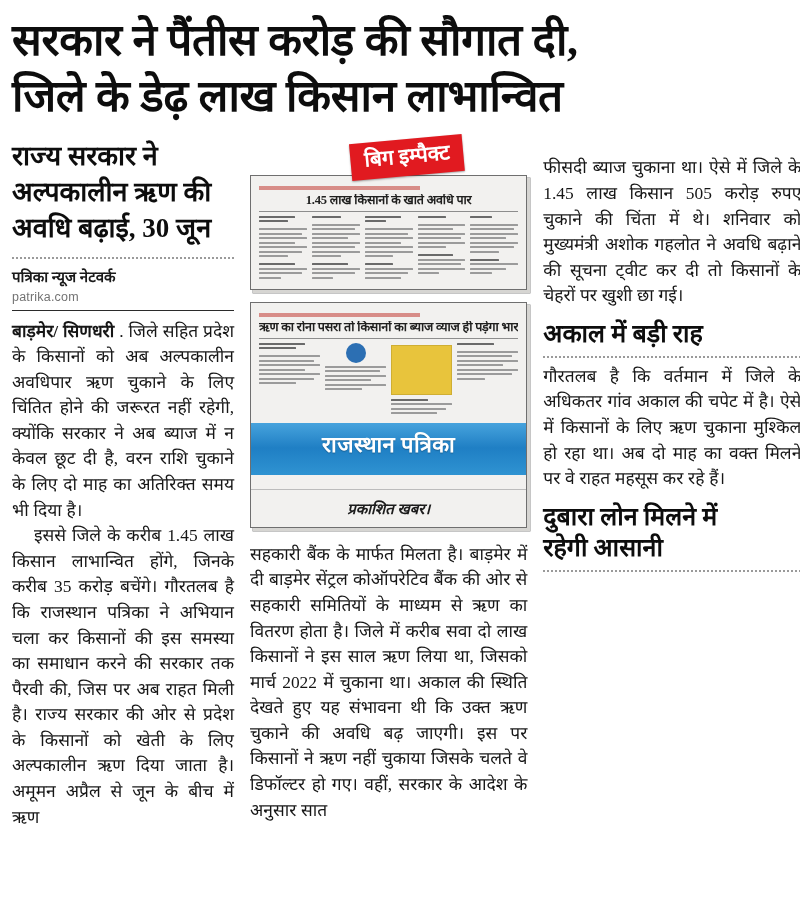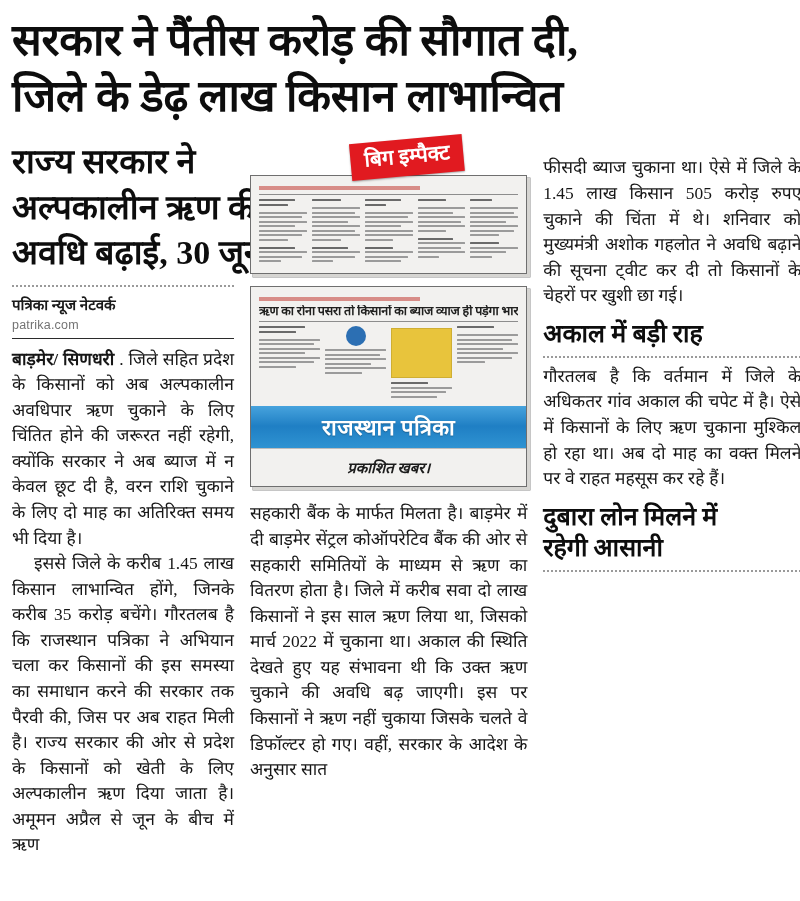--- a/index.html
+++ b/index.html
@@ -48,21 +48,21 @@
     column-gap: 16px;
     margin-top: 16px;
     padding: 0 4px;
     align-items: start;
   }
 
   
   .deck {
     font-family: "Liberation Serif", "DejaVu Serif", serif;
     font-weight: 700;
-    font-size: 34px;
+    font-size: 27px;
     line-height: 1.33;
     color: #0d0d0d;
     margin: 0;
   }
   .deck .d-line { display: block; white-space: nowrap; }
 
   .dotrule {
     height: 0;
     border-top: 2px dotted #9a9a9a;
     margin: 10px 0 9px 0;
@@ -201,23 +201,23 @@
     margin: 0 auto 3px auto;
   }
 
   .paper-bar {
     background: linear-gradient(180deg,#47a3dd 0%, #1f7fc4 48%, #2f93d2 100%);
     color: #ffffff;
     font-family: "Liberation Serif", "DejaVu Serif", serif;
     font-weight: 700;
     font-size: 22px;
     text-align: center;
-    padding: 5px 0 7px 0;
+    padding: 5px 0 17px 0;
     letter-spacing: .4px;
-    margin: 6px -8px 0 -8px;
+    margin: 6px -8px 14px -8px;
     text-shadow: 0 1px 1px rgba(0,0,0,.25);
   }
   .caption {
     background: #f2f1ef;
     font-family: "Liberation Serif", "DejaVu Serif", serif;
     font-style: italic;
     font-weight: 700;
     font-size: 15px;
     text-align: center;
     color: #1c1c1c;
@@ -262,20 +262,21 @@
     </div>
 
     <div class="center-col">
 
       <div class="photo-block">
 
         <div class="clip-badge">बिग इम्पैक्ट</div>
 
         <div class="clipping">
           <div class="clip-kicker"></div>
+          <div class="clip-head">1.45 लाख किसानों के खाते अवधि पार</div>
           <div class="clip-rule"></div>
           <div class="clip-cols">
             <div class="clip-col">
               <div class="ln dark w75"></div>
                 <div class="ln dark w60 gap"></div>
               <div class="ln"></div>
                 <div class="ln w90"></div>
                 <div class="ln"></div>
                 <div class="ln w75"></div>
               <div class="ln"></div>

